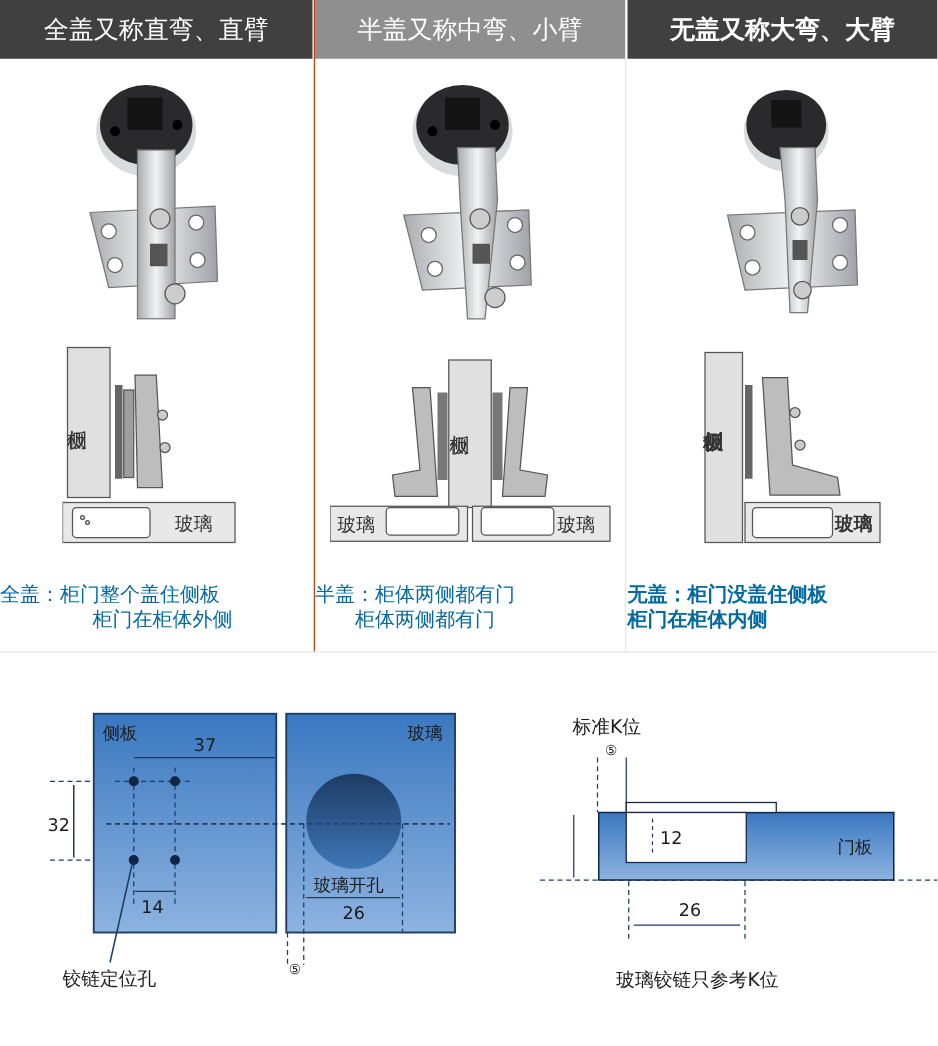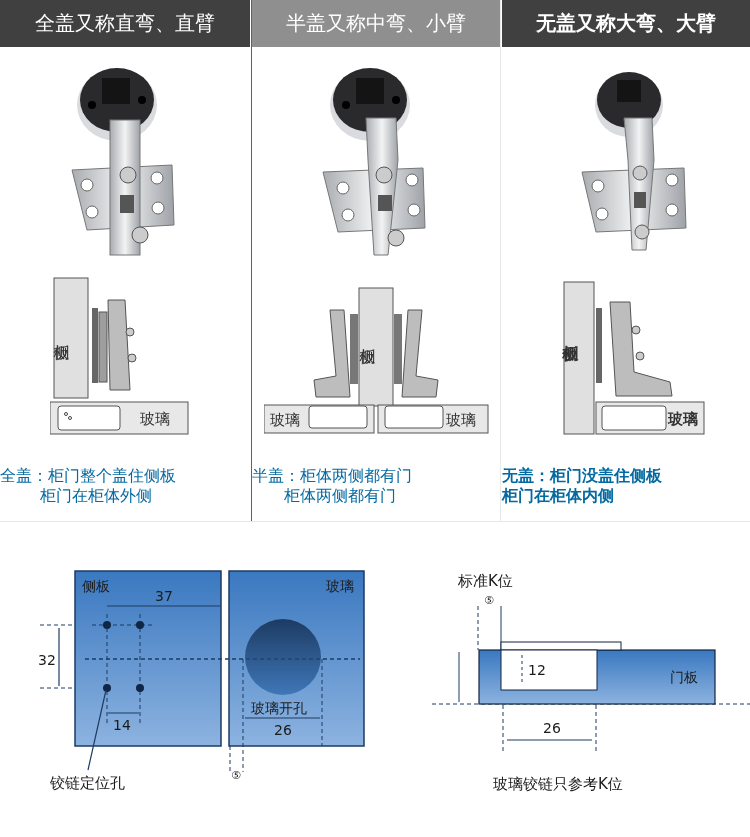--- a/index.html
+++ b/index.html
@@ -59,21 +59,21 @@
       <circle cx="80" cy="60" r="4" fill="#ccc" stroke="#555"></circle>
         <circle cx="82" cy="86" r="4" fill="#ccc" stroke="#555"></circle>
       <rect x="0" y="130" width="138" height="32" fill="#e8e8e8" stroke="#555"></rect>
       <rect x="8" y="134" width="62" height="24" rx="3" fill="#fff" stroke="#555"></rect>
       <circle cx="16" cy="142" r="1.5" fill="none" stroke="#444"></circle>
         <circle cx="20" cy="146" r="1.5" fill="none" stroke="#444"></circle>
       <text x="90" y="152" font-size="15" fill="#333">玻璃</text>
     </svg>
     <div class="desc">
       <span>全盖：</span><span>柜门整个盖住侧板</span>
-      <span class="line2" style="padding-left:40px">柜门在柜体外侧</span>
+      <span class="line2" style="padding-left:74px">柜门在柜体外侧</span>
     </div>
   </div>
 
   <div class="col c2">
     <div class="hdr gray">半盖又称中弯、小臂</div>
     <svg class="photo" style="left:56px" width="140" height="200" viewBox="0 0 140 200">
       <ellipse cx="62" cy="45" rx="40" ry="36" fill="#d9dbde"></ellipse>
       <ellipse cx="62" cy="40" rx="37" ry="32" fill="#2a2a2c"></ellipse>
       <rect x="48" y="18" width="28" height="26" fill="#141414"></rect>
       <circle cx="38" cy="45" r="4" fill="#000"></circle>

